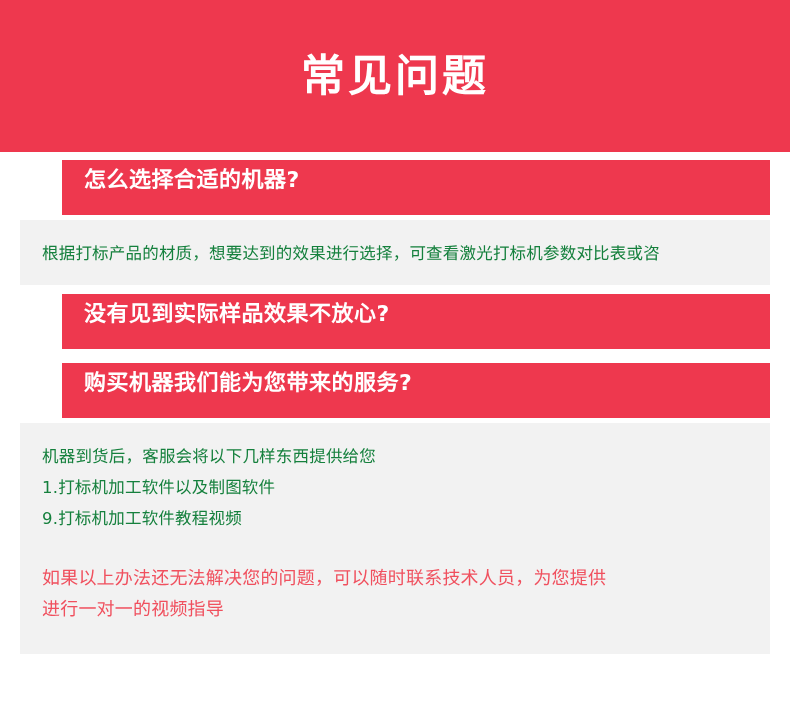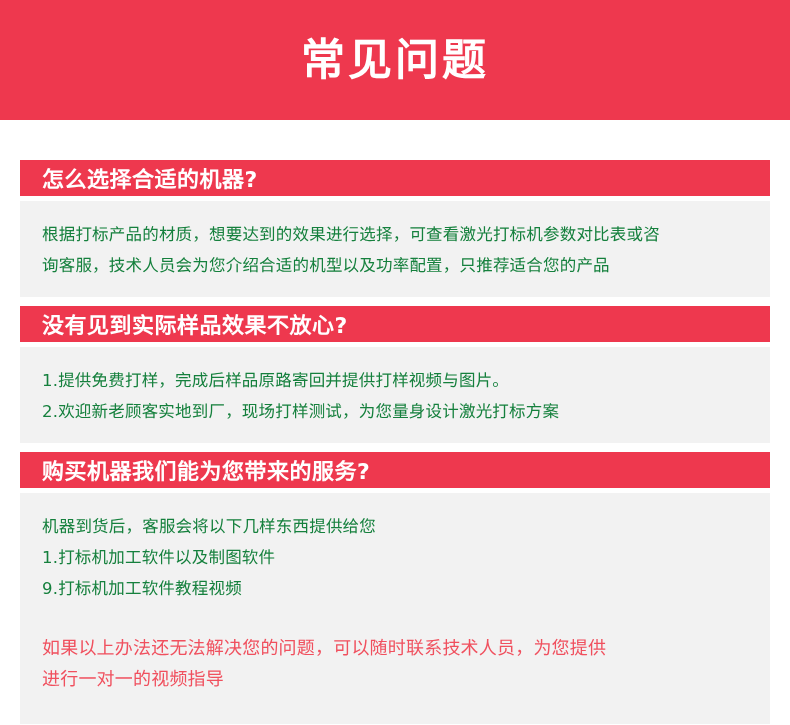--- a/index.html
+++ b/index.html
@@ -20,21 +20,21 @@
     height: 725px;
     background: #ffffff;
   }
 
   
   .banner {
     position: absolute;
     left: 0;
     top: 0;
     width: 790px;
-    height: 120px;
+    height: 152px;
     background: #ee384e;
     display: flex;
     align-items: center;
     justify-content: center;
   }
   .banner-title {
     color: #ffffff;
     font-size: 44px;
     font-weight: bold;
     letter-spacing: 3px;
@@ -53,25 +53,26 @@
   .faq-item {
     width: 750px;
   }
 
   .faq-question {
     background: #ee384e;
     color: #ffffff;
     font-size: 22px;
     font-weight: bold;
     letter-spacing: 0.5px;
-    height: 36px;
+    height: 55px;
     line-height: 40px;
     padding: 0 0 0 22px;
     box-sizing: border-box;
     white-space: nowrap;
+    margin-left: 42px;
   }
 
   .faq-gap {
     height: 5px;
     background: #ffffff;
   }
 
   .faq-answer {
     background: #f2f2f2;
     padding: 18px 40px 16px 22px;
@@ -115,33 +116,28 @@
     <div class="banner-title">常见问题</div>
   </div>
 
   <div class="faq-body">
 
     <div class="faq-item">
       <div class="faq-question">怎么选择合适的机器?</div>
       <div class="faq-gap"></div>
       <div class="faq-answer">
         <div class="answer-line">根据打标产品的材质，想要达到的效果进行选择，可查看激光打标机参数对比表或咨</div>
-        <div class="answer-line">询客服，技术人员会为您介绍合适的机型以及功率配置，只推荐适合您的产品</div>
       </div>
     </div>
 
     <div class="faq-sep"></div>
 
     <div class="faq-item">
       <div class="faq-question">没有见到实际样品效果不放心?</div>
       <div class="faq-gap"></div>
-      <div class="faq-answer">
-        <div class="answer-line">1.提供免费打样，完成后样品原路寄回并提供打样视频与图片。</div>
-        <div class="answer-line">2.欢迎新老顾客实地到厂，现场打样测试，为您量身设计激光打标方案</div>
-      </div>
     </div>
 
     <div class="faq-sep"></div>
 
     <div class="faq-item">
       <div class="faq-question">购买机器我们能为您带来的服务?</div>
       <div class="faq-gap"></div>
       <div class="faq-answer">
         <div class="answer-line">机器到货后，客服会将以下几样东西提供给您</div>
         <div class="answer-line">1.打标机加工软件以及制图软件</div>

